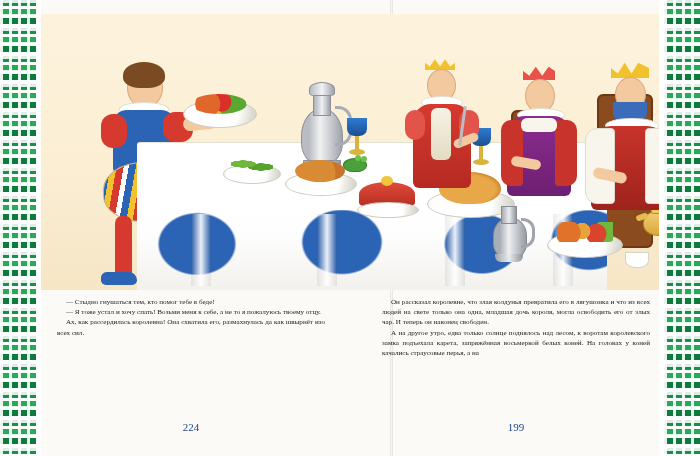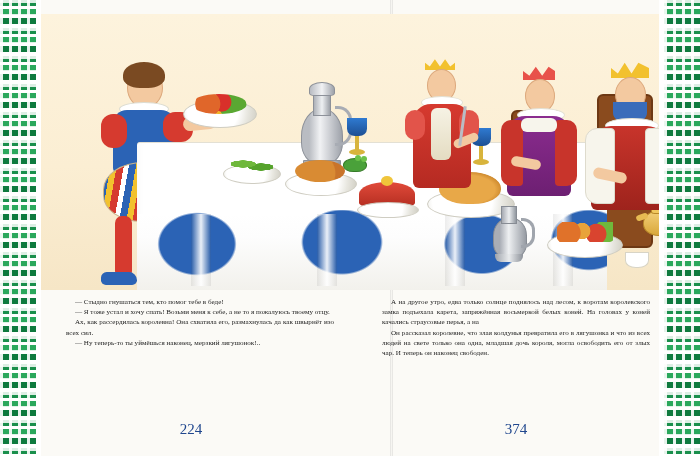--- a/index.html
+++ b/index.html
@@ -103,36 +103,36 @@
   .col {
     position: absolute;
     top: 297px;
     width: 268px;
     font-size: 7.1px;
     line-height: 10.2px;
     color: #1d1d1d;
     text-align: justify;
     font-family: "Liberation Serif", serif;
   }
-  .col.left { left: 57px; margin-left: 9px; }
+  .col.left { left: 57px; }
   .col.right { left: 382px; }
   .col p {
     margin: 0;
     text-indent: 9px;
   }
   .col p.dash {
     text-indent: 9px;
   }
 
   .folio {
     position: absolute;
     top: 421px;
     width: 268px;
     text-align: center;
-    font-size: 15px;
+    font-size: 11px;
     color: #20478e;
     font-family: "Liberation Serif", serif;
   }
   .folio.left { left: 57px; }
   .folio.right { left: 382px; }
 
   
   .abs { position: absolute; }
 
   
@@ -372,23 +372,22 @@
       <div class="abs" style="left:62px; top:66px; width:28px; height:74px; background:#f7f5ec; border-radius:4px 12px 12px 4px; border:1px solid #dedbcd;"></div>
       <div class="abs" style="left:10px; top:108px; width:34px; height:11px; background:#f3c9a0; border-radius:6px; transform:rotate(12deg);"></div>
     </div>
 
   </div>
 
   <div class="col left">
     <p class="dash">— Стыдно гнушаться тем, кто помог тебе в беде!</p>
     <p class="dash">— Я тоже устал и хочу спать! Возьми меня к себе, а не то я пожалуюсь твоему отцу.</p>
     <p>Ах, как рассердилась королевна! Она схватила его, размахнулась да как швырнёт изо всех сил.</p>
-    <p class="dash">— Ну теперь-то ты уймёшься наконец, мерзкий лягушонок!..</p>
   </div>
   <div class="folio left">224</div>
 
   <div class="col right">
+    <p>Он рассказал королевне, что злая колдунья превратила его в лягушонка и что из всех людей на свете только она одна, младшая дочь короля, могла освободить его от злых чар. И теперь он наконец свободен.</p>
     <p>А на другое утро, едва только солнце поднялось над лесом, к воротам королевского замка подъехала карета, запряжённая восьмеркой белых коней. На головах у коней качались страусовые перья, а на</p>
-    <p>Он рассказал королевне, что злая колдунья превратила его в лягушонка и что из всех людей на свете только она одна, младшая дочь короля, могла освободить его от злых чар. И теперь он наконец свободен.</p>
   </div>
-  <div class="folio right">374</div>
+  <div class="folio right">199</div>
 
 </div>
 
 </body></html>

